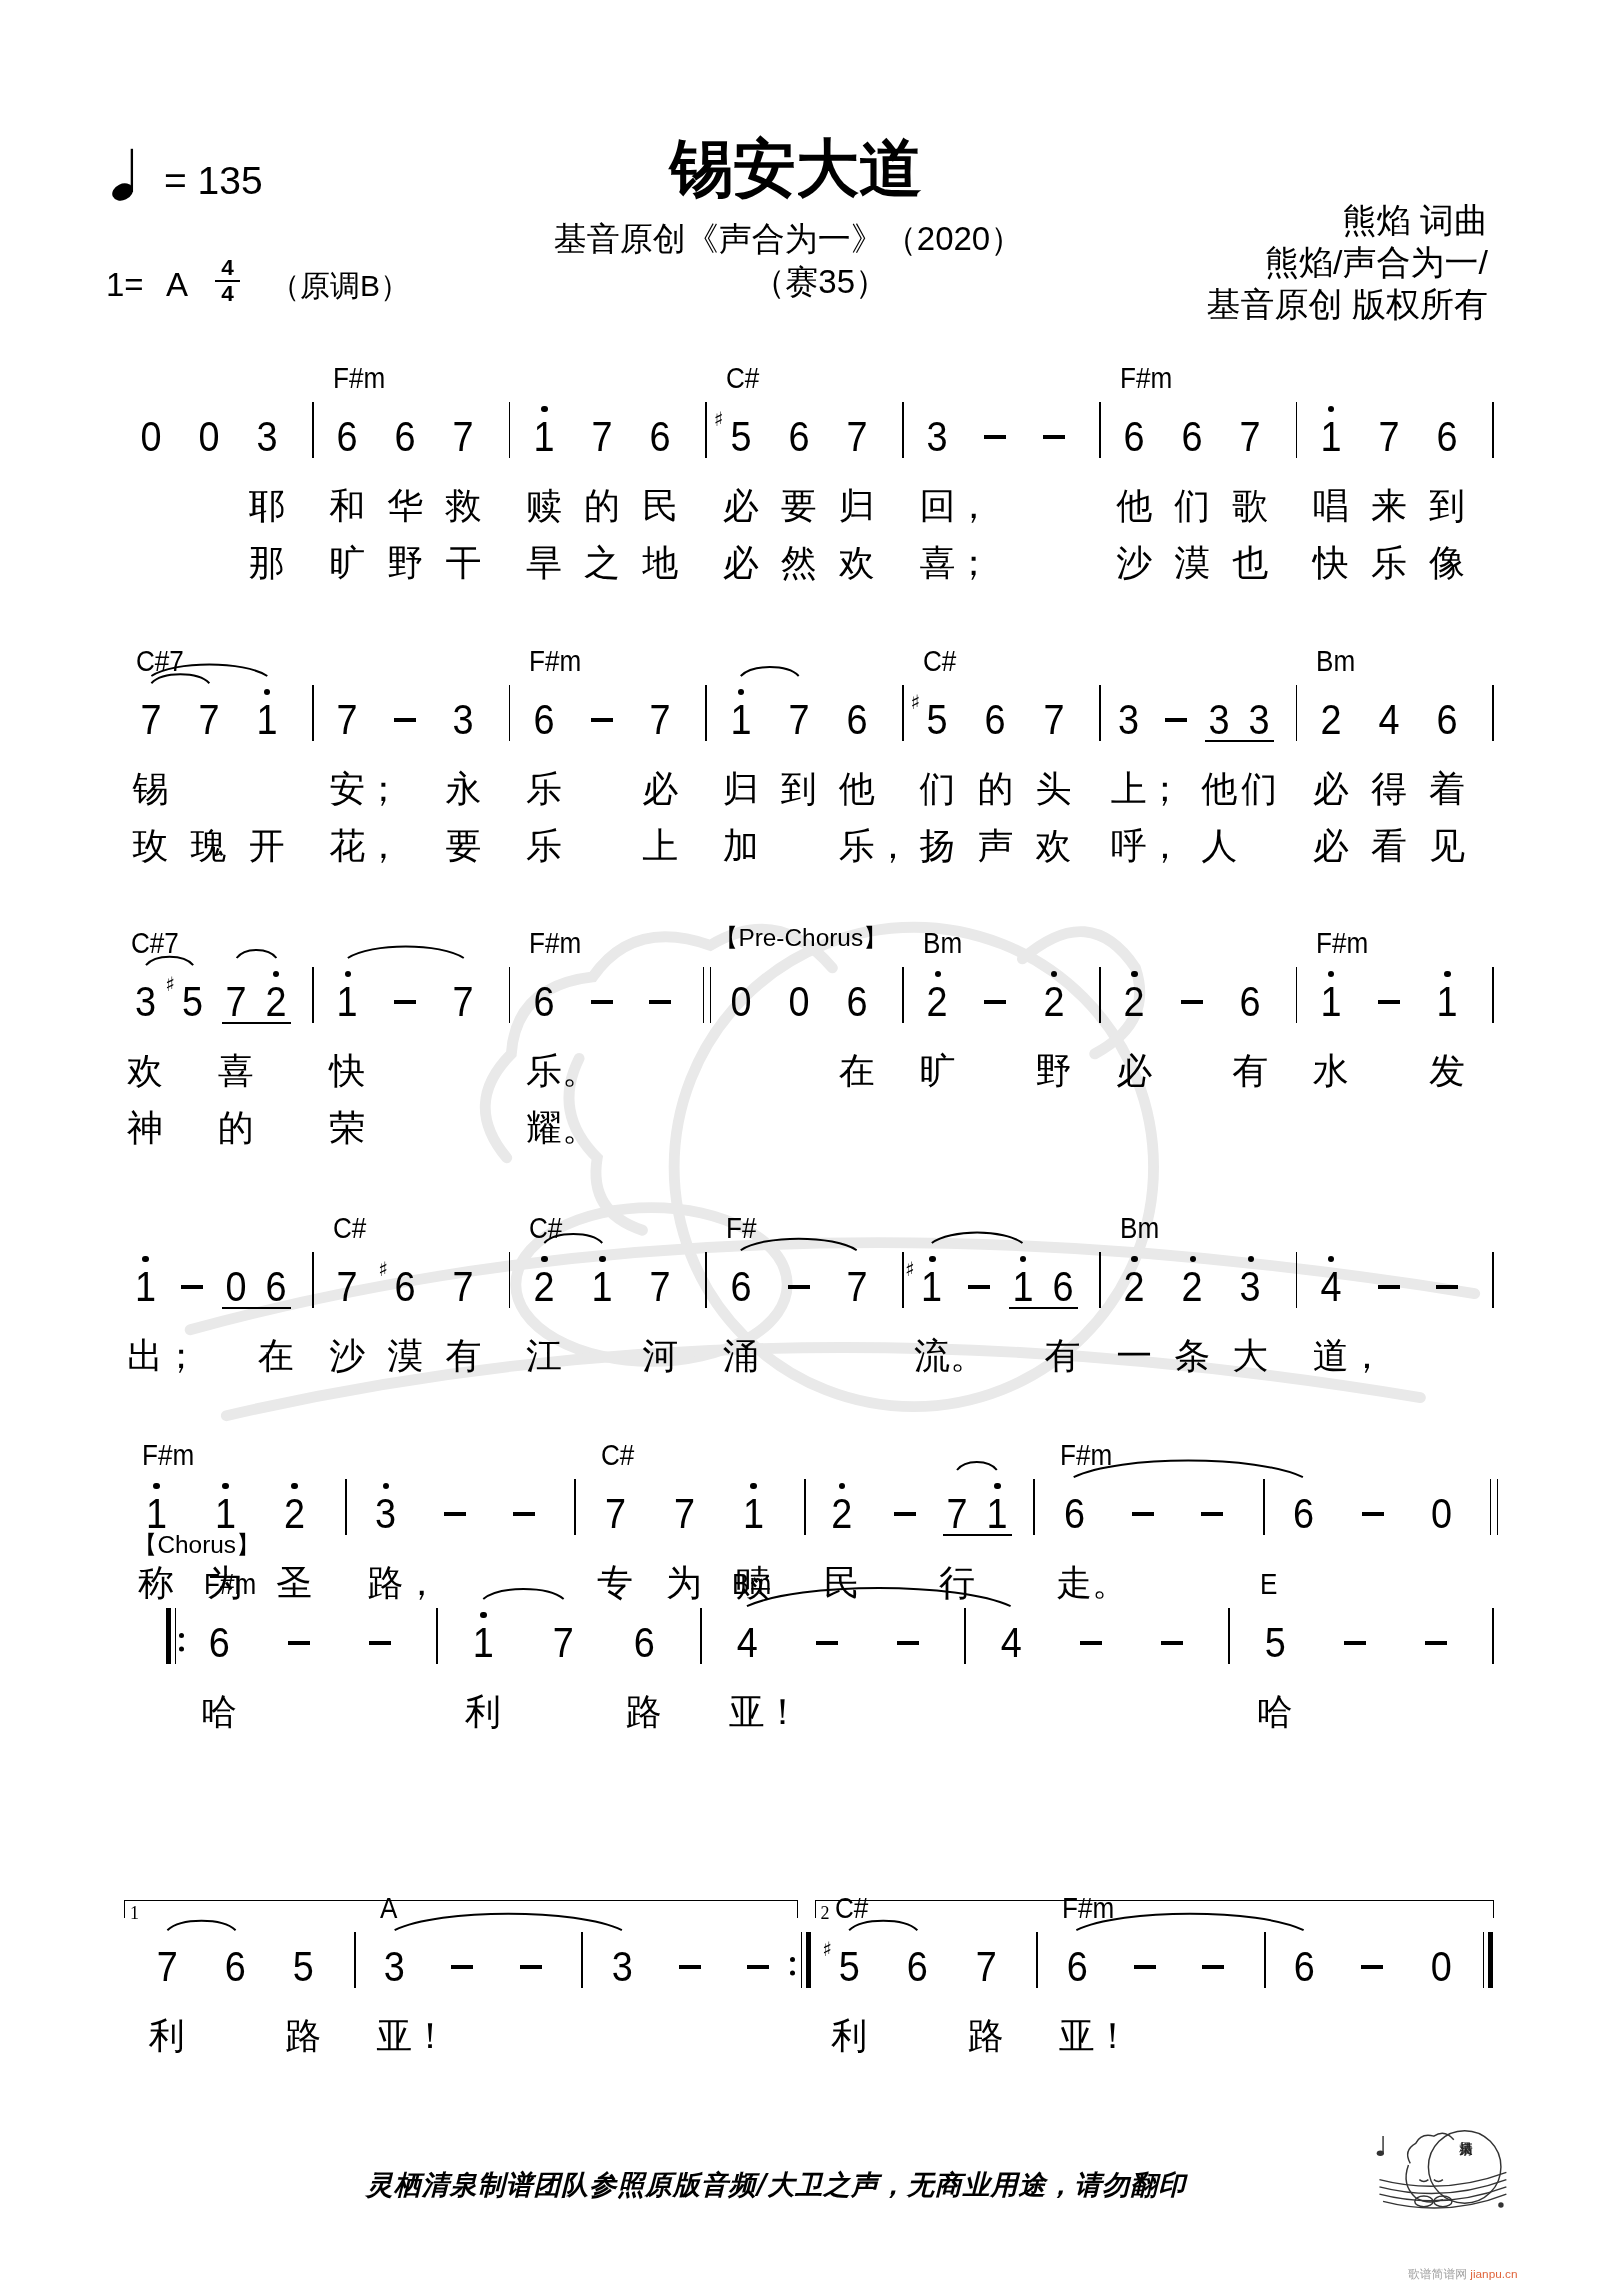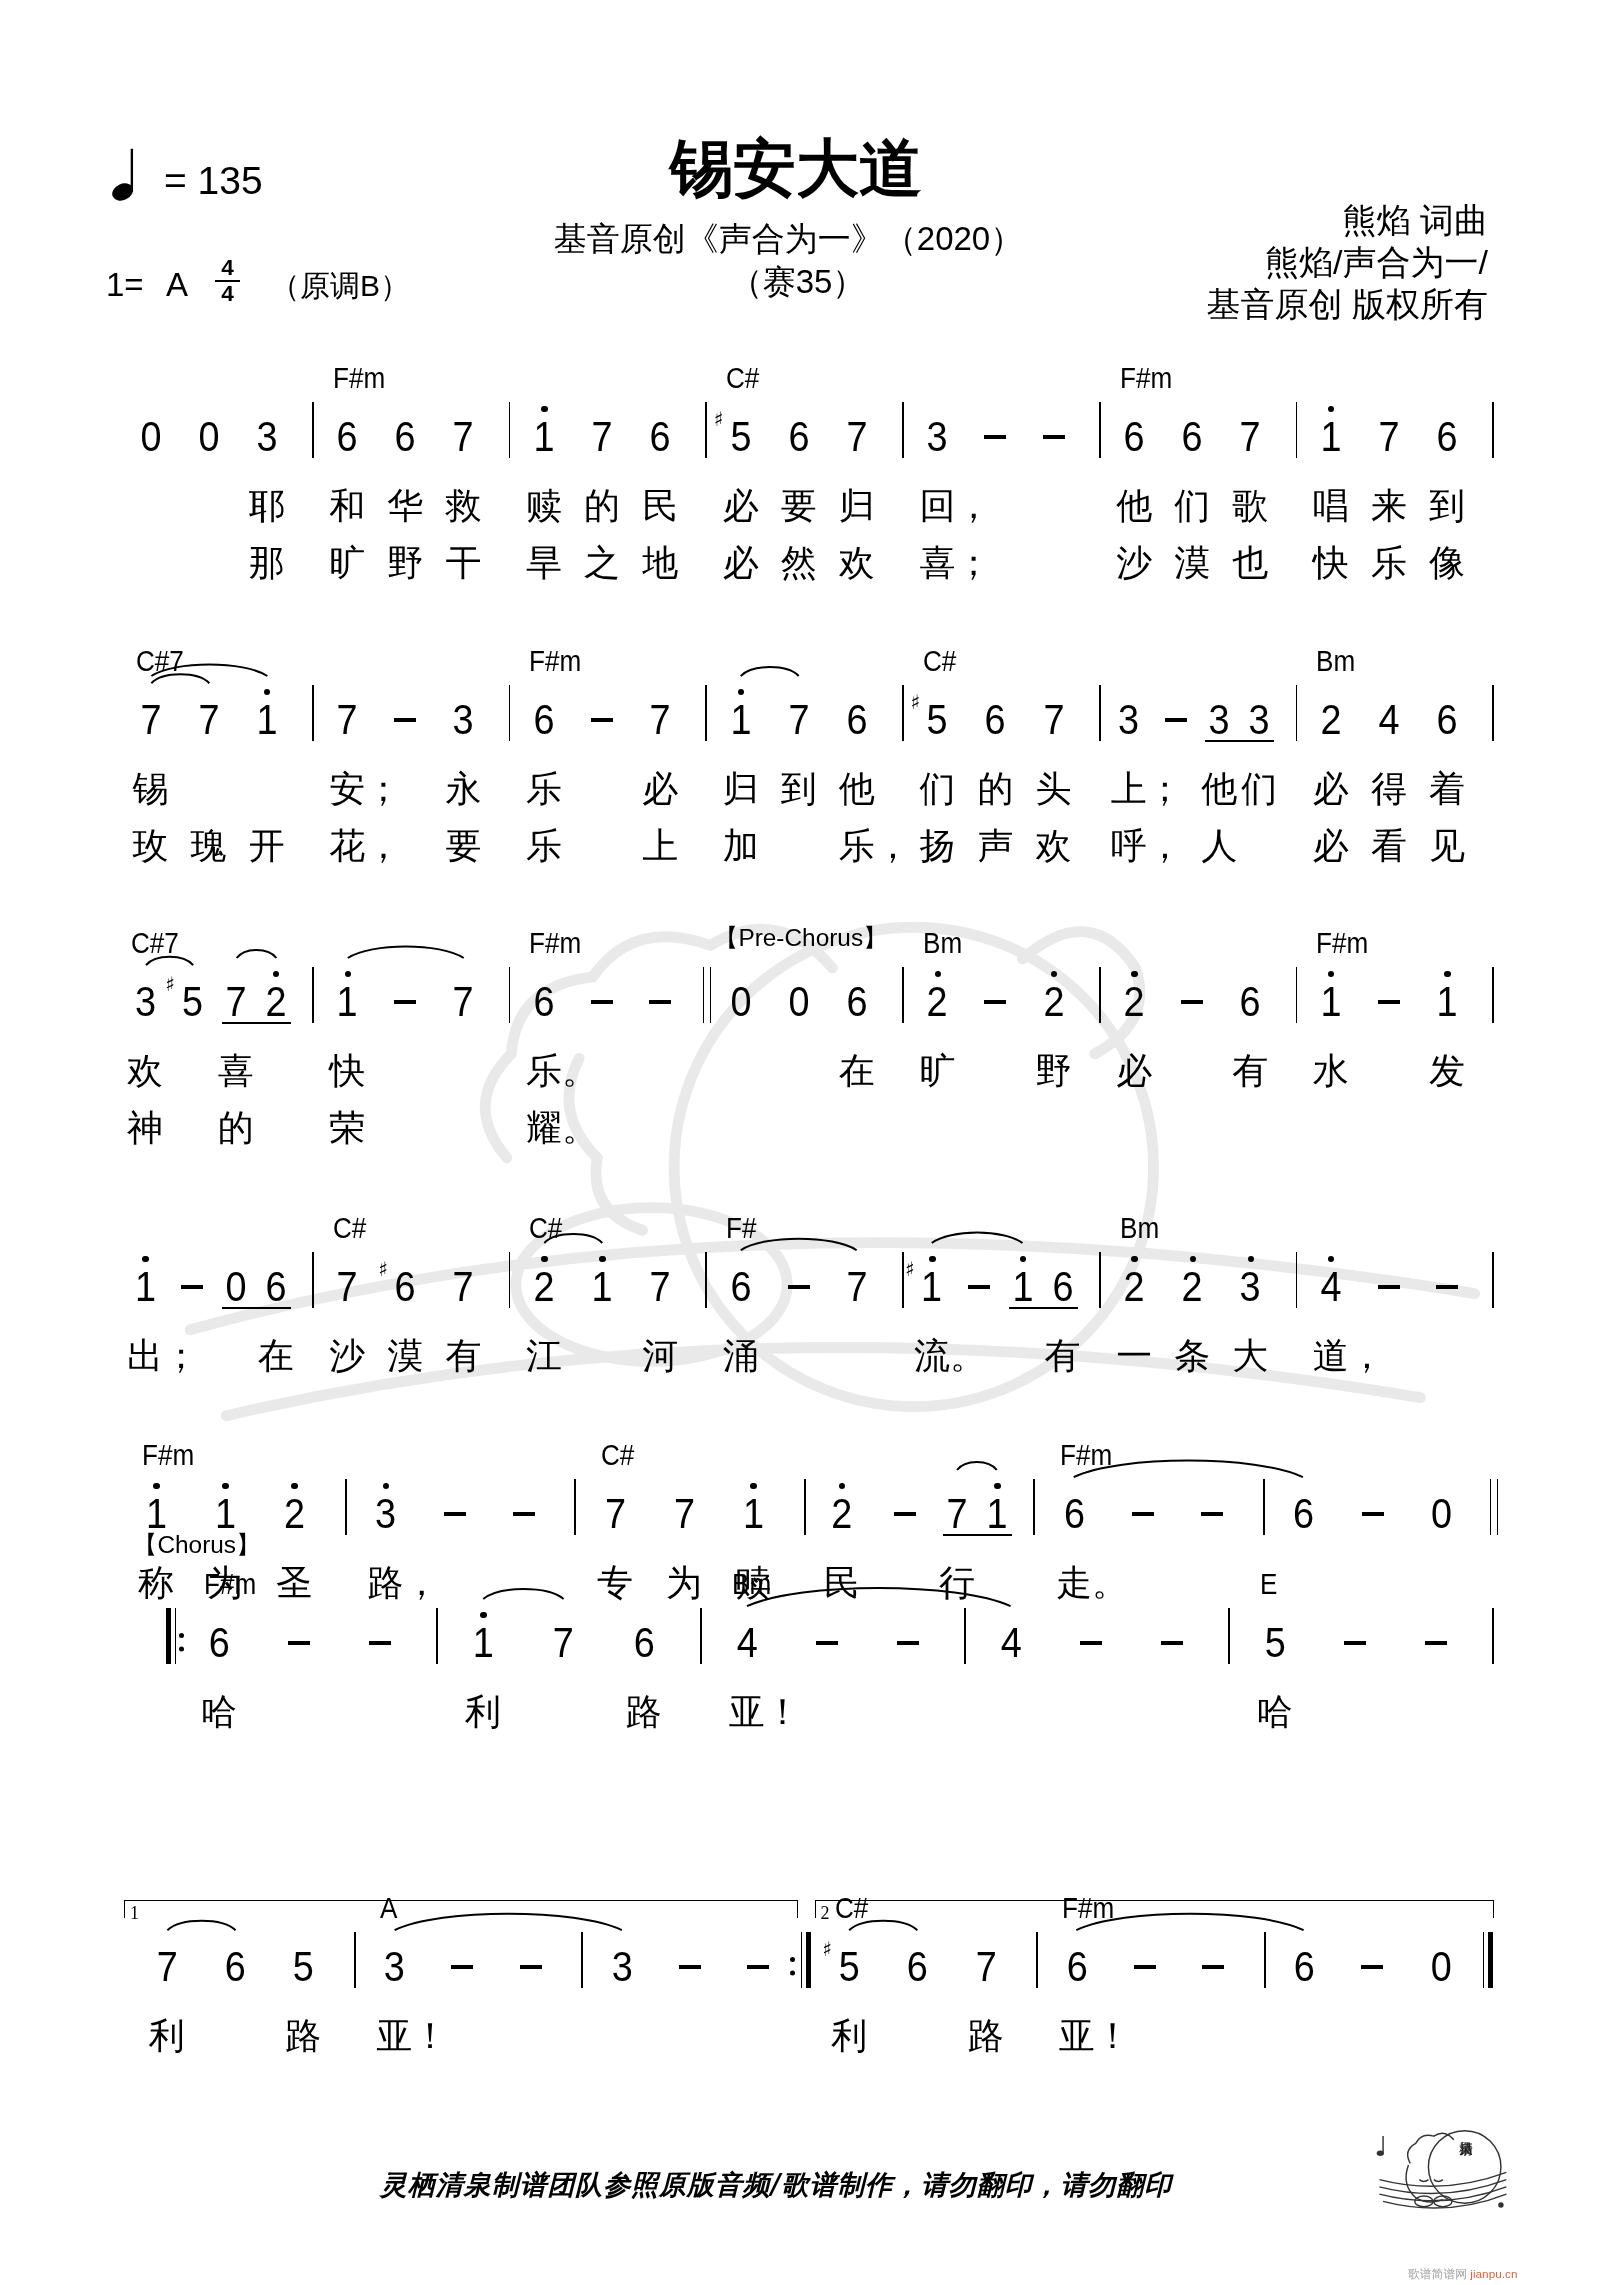--- a/index.html
+++ b/index.html
@@ -8,21 +8,21 @@
 
   
   #watermark{position:absolute;left:0;top:0;width:1616px;height:2285px;z-index:0;}
   #watermark *{fill:none;stroke:#e9e9e9;stroke-width:12;stroke-linecap:round;}
 
   
   .tempo-icon{left:110px;top:145px;width:36px;height:58px;}
   .tempo-text{left:164px;top:163px;font-size:39px;line-height:36px;}
   .title{left:615px;top:134px;width:362px;text-align:center;font-size:63px;line-height:69px;font-weight:bold;}
   .subtitle{left:517px;top:210px;width:543px;text-align:center;font-size:33px;line-height:40px;margin-top:9px;}
-  .count{left:707px;top:262px;width:181px;text-align:center;font-size:33px;line-height:40px;}
+  .count{left:707px;top:262px;width:181px;text-align:right;font-size:33px;line-height:40px;}
   .key-label{left:106px;top:265px;font-size:33px;line-height:40px;}
   .key-tonic{left:166px;top:265px;font-size:33px;line-height:40px;}
   .timesig{left:215px;top:257px;width:25px;text-align:center;font-size:22.6px;font-weight:bold;line-height:22px;}
   .timesig .frac-line{height:1.8px;background:#000;margin:0.9px 0 1.8px 0;}
   .key-orig{left:270px;top:266px;font-size:30px;line-height:40px;}
   .credits{right:128px;top:199px;text-align:right;font-size:34px;line-height:42px;}
 
   
   #score{position:absolute;left:0;top:0;width:1616px;height:2285px;z-index:1;}
   .row{position:absolute;height:253px;}
@@ -1174,21 +1174,21 @@
       </div>
       <svg class="slurs" width="1365" height="253" viewBox="0 0 1509 280">
         <path d="M42.75 60 C57.85 46.171324999999996 103.15 46.171324999999996 118.25 60"></path>
         <path d="M294.25 60 C344.55 35.637725 495.45 35.637725 545.75 60"></path>
         <path d="M797.25 60 C812.35 46.171324999999996 857.65 46.171324999999996 872.75 60"></path>
         <path d="M1048.75 60 C1099.05 35.637725 1249.95 35.637725 1300.25 60"></path>
       </svg>
     </div>
   </div>
 
-<div class="abs notice">灵栖清泉制谱团队参照原版音频/歌谱制作，请勿翻印，请勿翻印</div>
+<div class="abs notice">灵栖清泉制谱团队参照原版音频/大卫之声，无商业用途，请勿翻印</div>
 <svg class="abs logo" viewBox="0 0 150 108">
   <g fill="none" stroke="#333" stroke-width="1.6">
     <path d="M6 58 q70 18 140 -8"></path>
       <path d="M6 66 q70 18 140 -8"></path>
       <path d="M6 74 q70 18 140 -8"></path>
       <path d="M10 82 q70 18 136 -8"></path>
     <circle cx="100" cy="44" r="40"></circle>
     <path d="M40 40 q-8 -14 6 -22 q6 -12 20 -8 q12 -8 22 4"></path>
     <path d="M38 42 q-8 22 8 36 q14 8 30 2"></path>
     <path d="M50 58 q5 4 10 0"></path>

